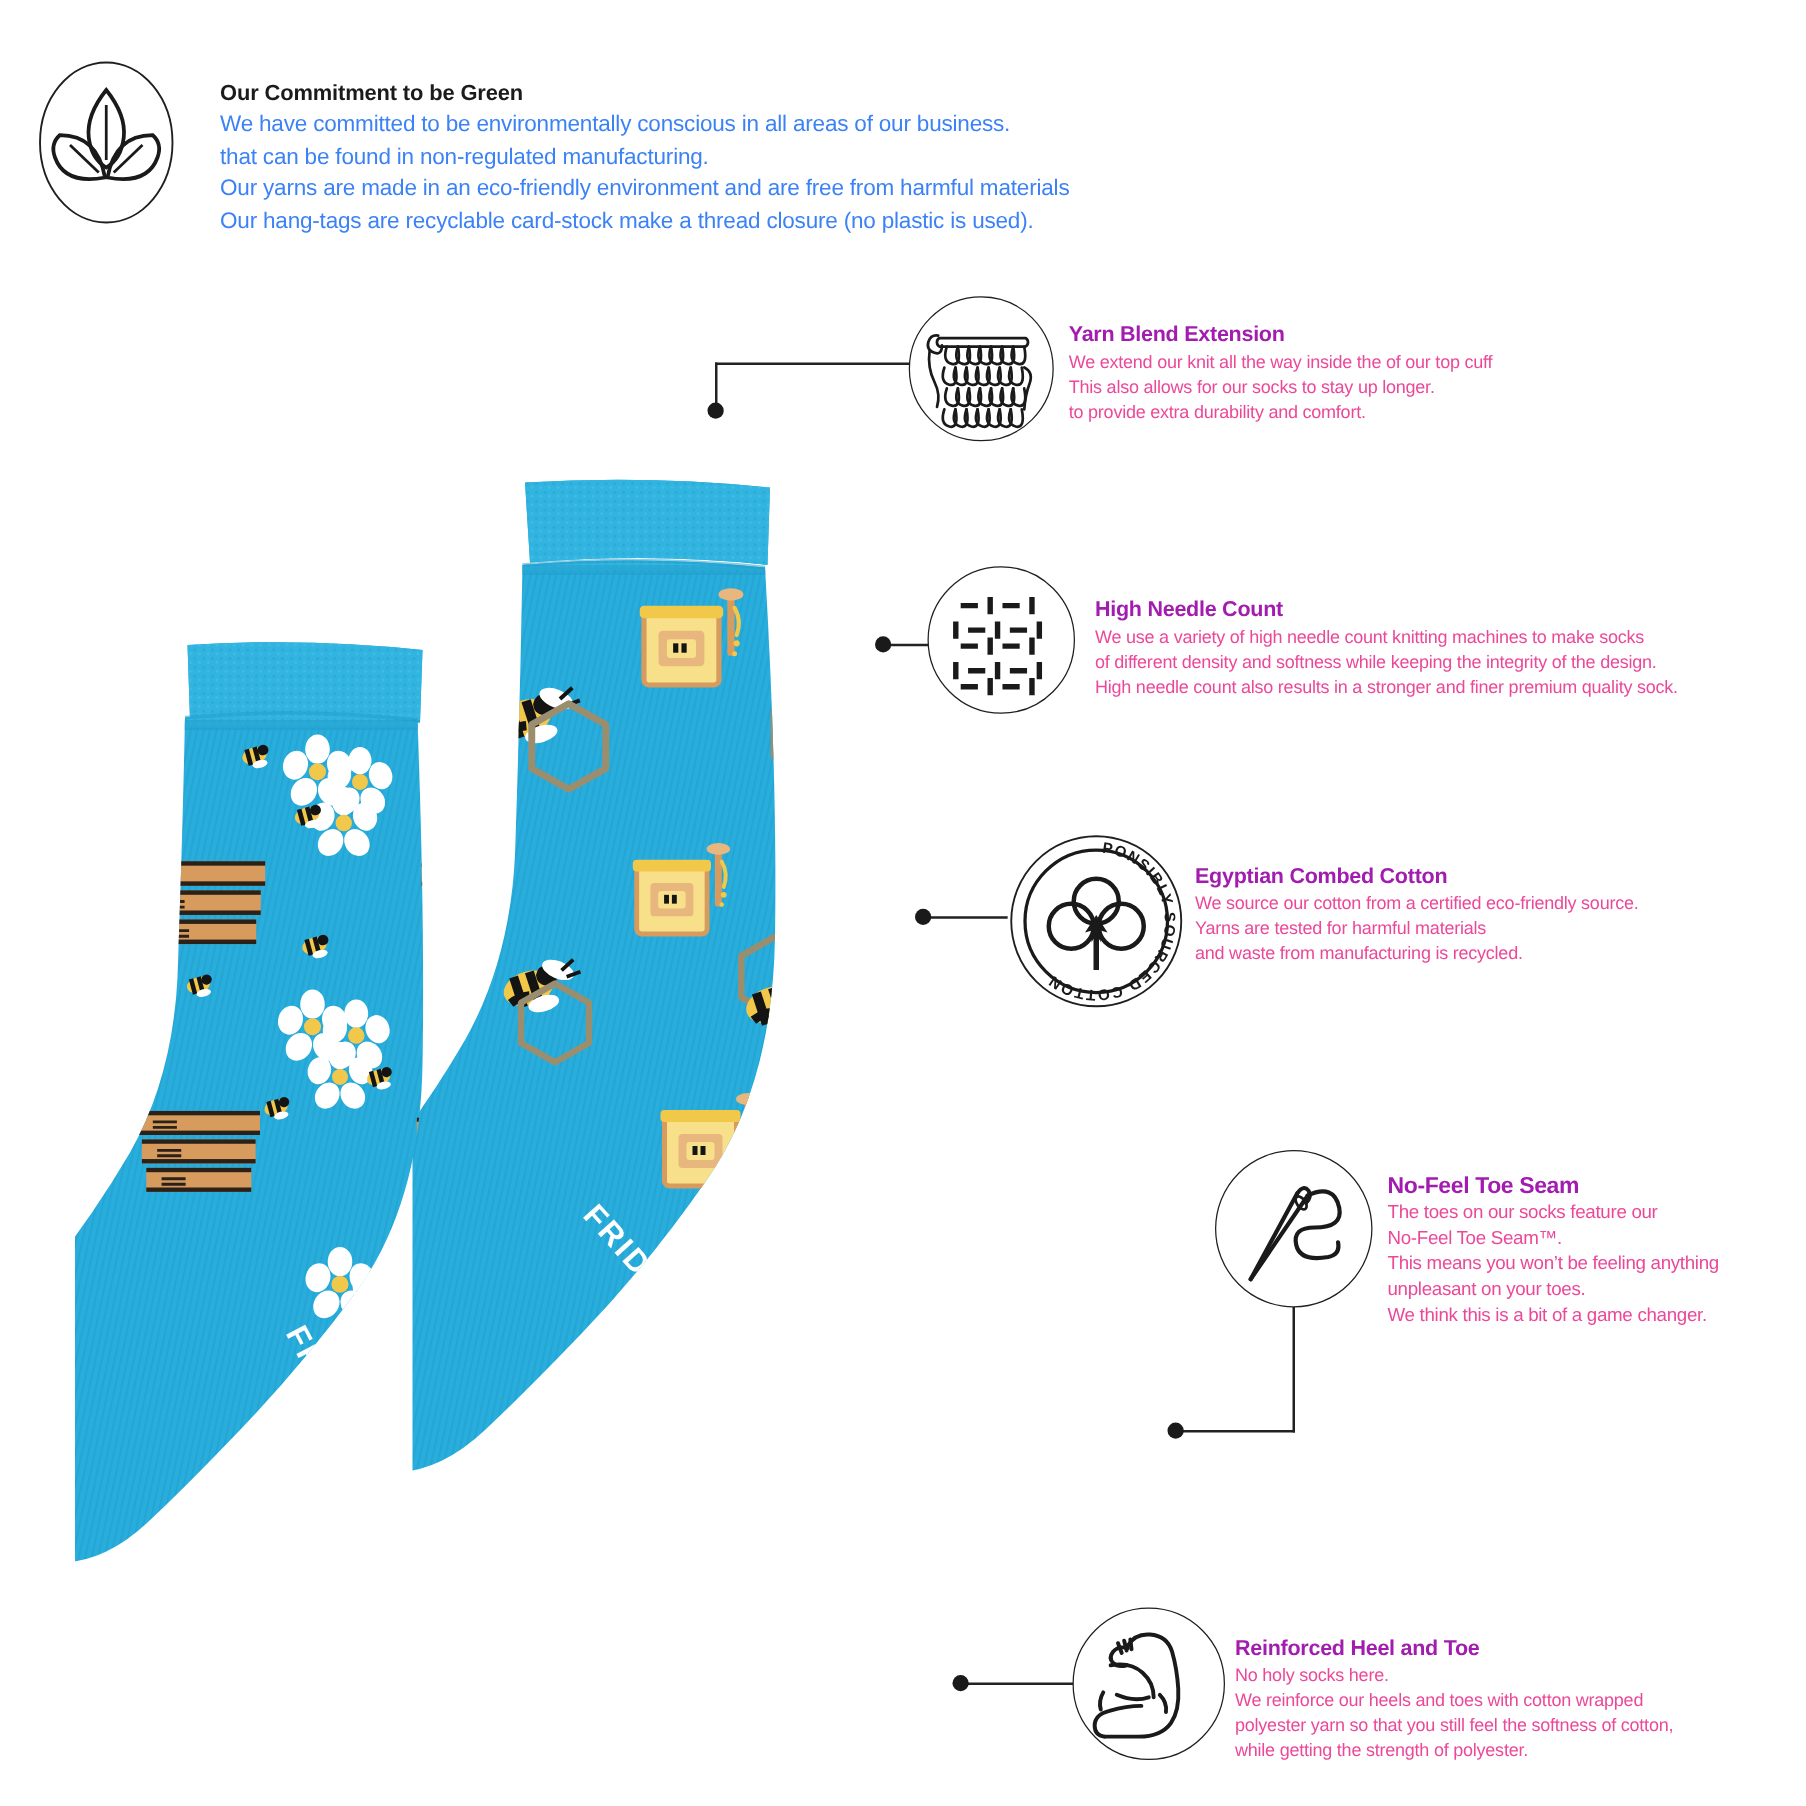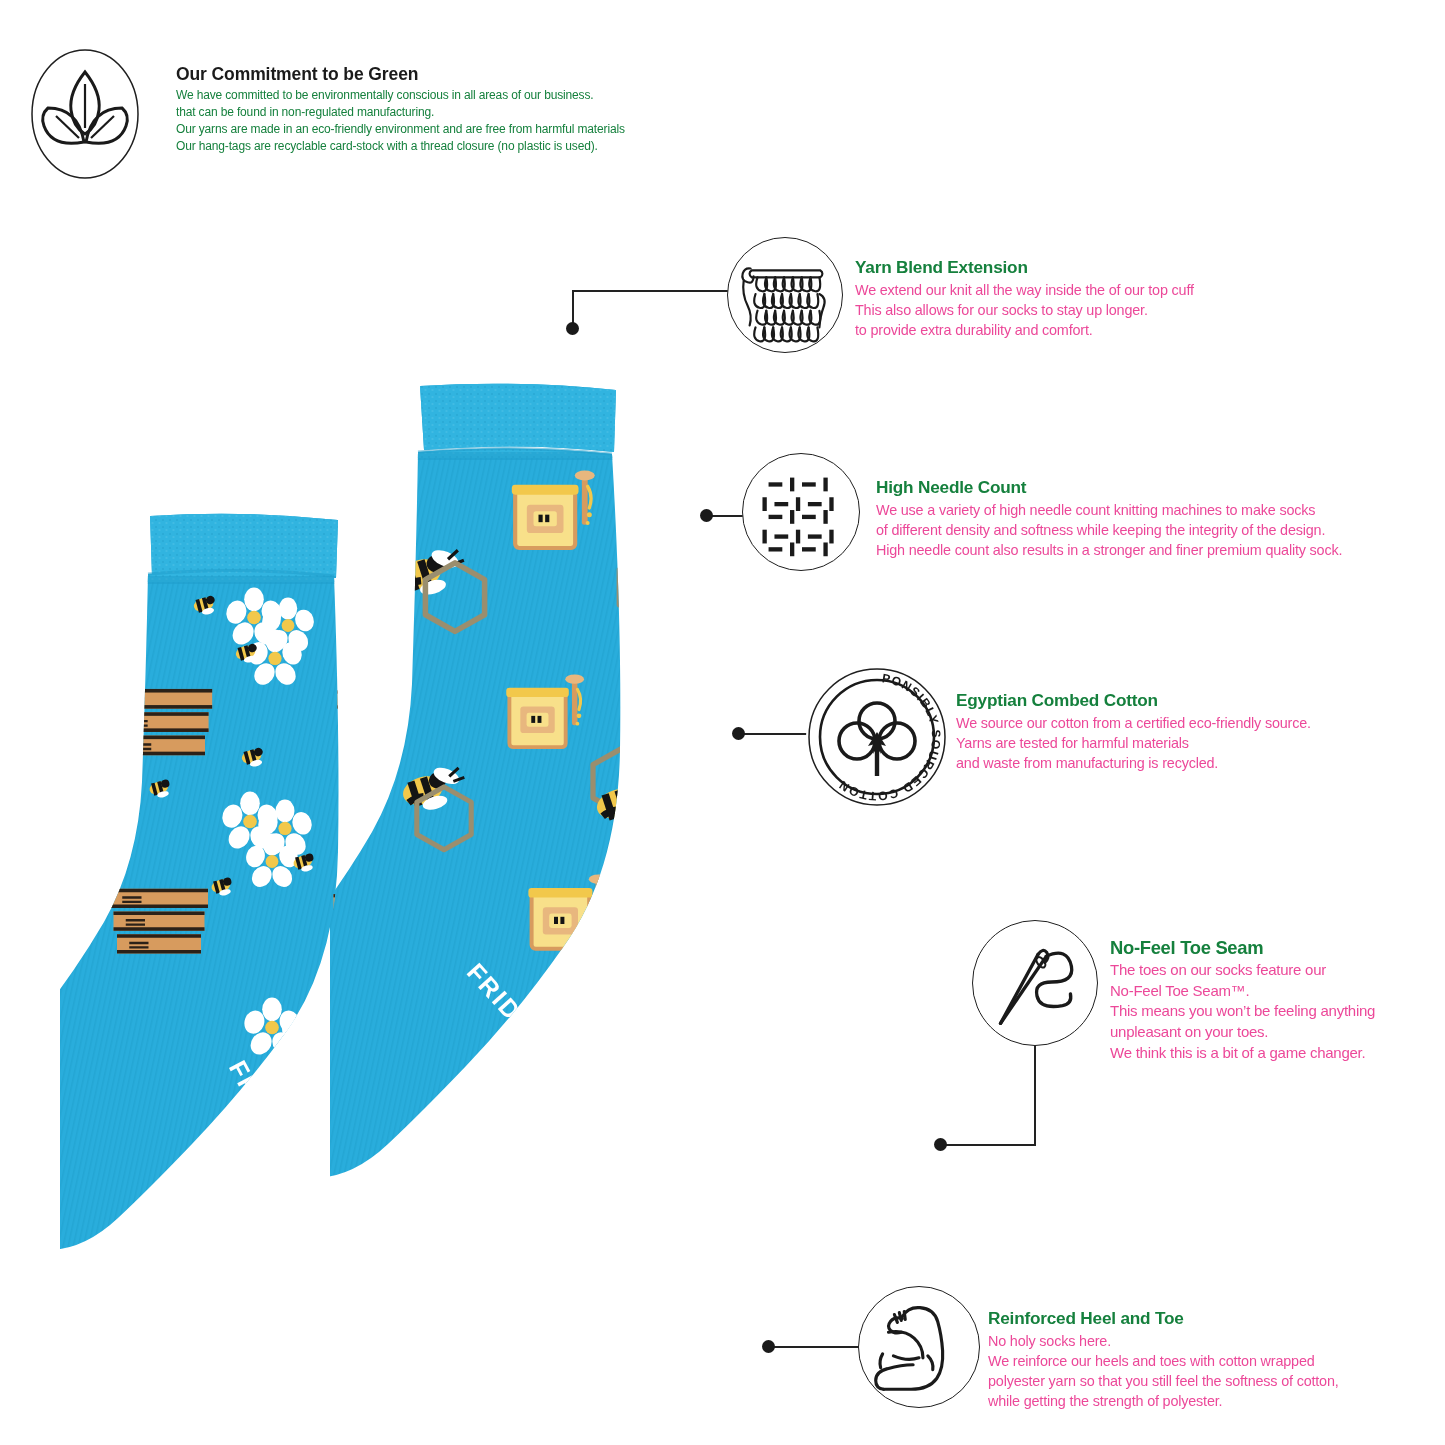--- a/index.html
+++ b/index.html
@@ -42,23 +42,23 @@
   }
   .green-title {
     font-size: 17.5px;
     font-weight: bold;
     letter-spacing: -0.1px;
     margin: 0 0 2px 0;
     line-height: 1.22;
     color: #1b1b1b;
   }
   .green-line {
-    font-size: 12px;
+    font-size: 18px;
     line-height: 1.42;
-    color: #15803d;
+    color: #3b82f6;
     letter-spacing: -0.15px;
     white-space: nowrap;
   }
 
   
   .callout {
     position: absolute;
   }
   .callout-icon {
     position: absolute;
@@ -71,21 +71,21 @@
   .callout-icon svg { display: block; }
   .callout-body {
     position: absolute;
   }
   .callout-title {
     font-size: 17.2px;
     font-weight: bold;
     margin: 0 0 1px 0;
     letter-spacing: -0.2px;
     line-height: 1.25;
-    color: #15803d;
+    color: #a21caf;
   }
   .callout-line {
     font-size: 14.4px;
     line-height: 1.40;
     letter-spacing: -0.18px;
     color: #ec4899;
     white-space: nowrap;
   }
   
   .callout.geo .callout-title {
@@ -344,21 +344,21 @@
         <path d="M26 68 l23 22" stroke="#1a1a1a" stroke-width="2.2"></path>
         <path d="M92 60 q-30 0 -36 34 q32 6 40 -16 q4 -11 -4 -18 Z" fill="none" stroke="#1a1a1a" stroke-width="3"></path>
         <path d="M84 68 l-23 22" stroke="#1a1a1a" stroke-width="2.2"></path>
       </svg>
     </div>
     <div class="green-text">
       <div class="green-title">Our Commitment to be Green</div>
       <div class="green-line">We have committed to be environmentally conscious in all areas of our business.</div>
       <div class="green-line">that can be found in non-regulated manufacturing.</div>
       <div class="green-line">Our yarns are made in an eco-friendly environment and are free from harmful materials</div>
-      <div class="green-line">Our hang-tags are recyclable card-stock with a thread closure (no plastic is used).</div>
+      <div class="green-line">Our hang-tags are recyclable card-stock make a thread closure (no plastic is used).</div>
     </div>
   </div>
 
   <div class="leader" style="left:566px; top:290px; width:200px; height:55px;">
     <div class="seg-h" style="left:6px; top:0; width:190px;"></div>
     <div class="seg-v" style="left:6px; top:0; height:36px;"></div>
     <div class="dot" style="left:0px; top:32px;"></div>
   </div>
   <div class="callout" style="left:727px; top:237px;">
     <div class="callout-icon" style="left:0; top:0; width:116px; height:116px;">

